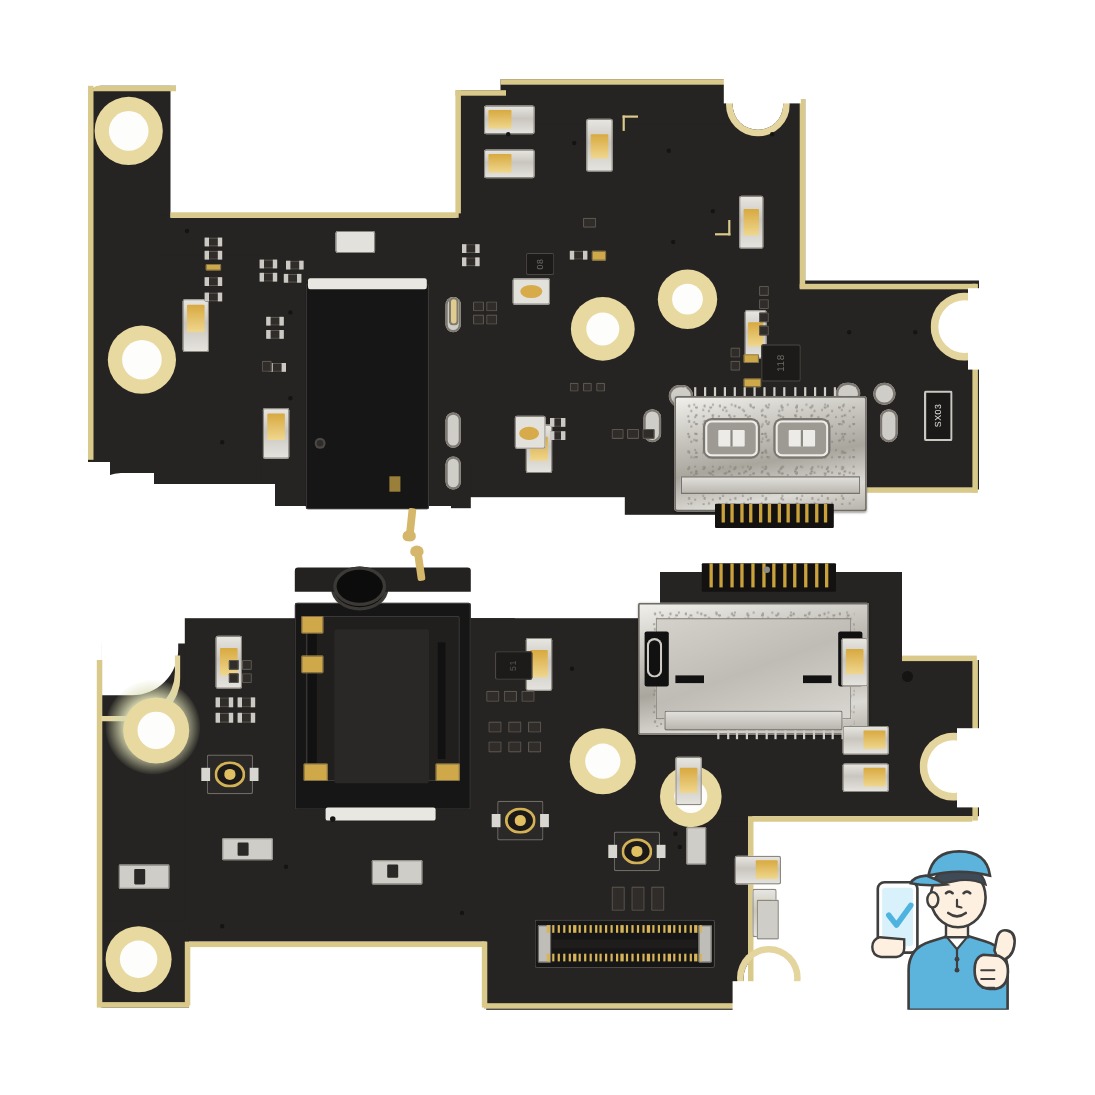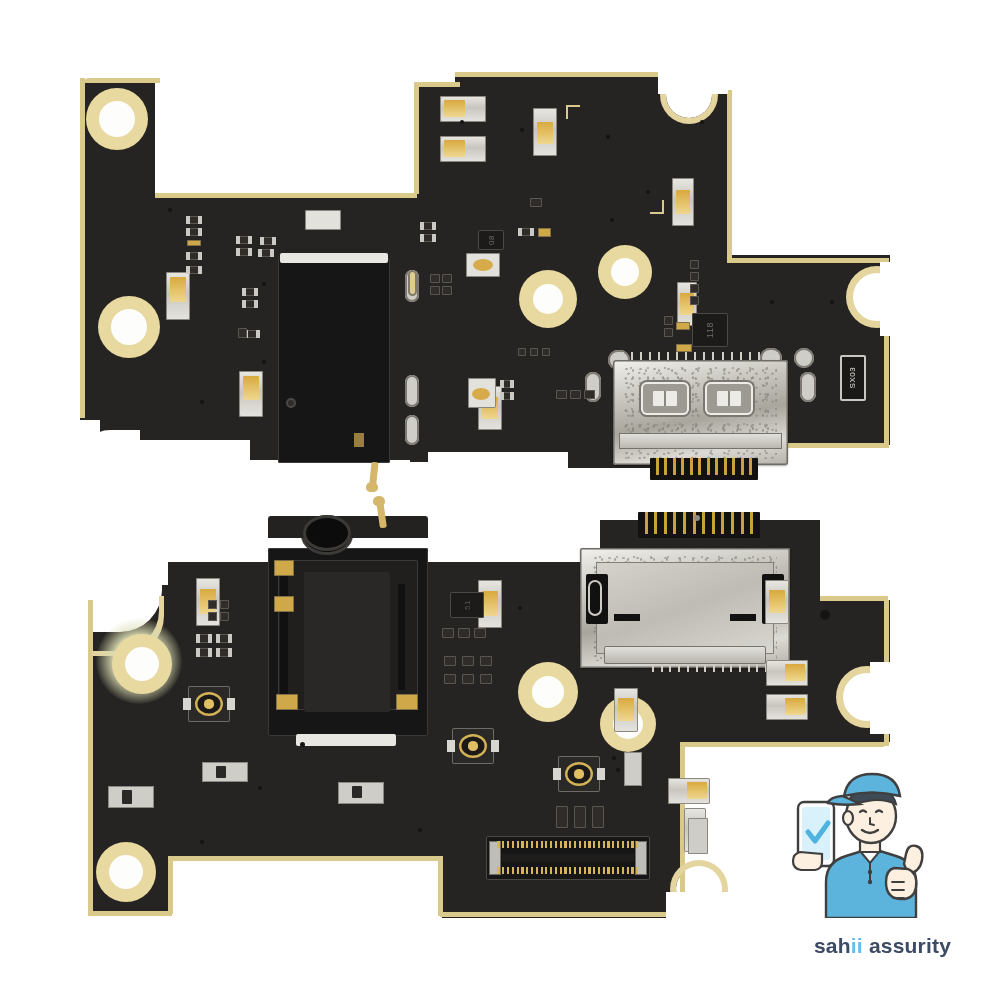--- a/index.html
+++ b/index.html
@@ -711,18 +711,15 @@
       <path d="M78 44 q3 -3 6 0" stroke="#3f3f3f" stroke-width="2.4" fill="none" stroke-linecap="round"></path>
       <path d="M94 44 q3 -3 6 0" stroke="#3f3f3f" stroke-width="2.4" fill="none" stroke-linecap="round"></path>
       <path d="M88 50 l0 6 l4 1" stroke="#3f3f3f" stroke-width="2" fill="none" stroke-linecap="round"></path>
       <path d="M80 62 q8 6 16 0" stroke="#3f3f3f" stroke-width="2.4" fill="none" stroke-linecap="round"></path>
 
       <path d="M126 106 q12 -2 14 -14 q2 -12 -6 -14 q-8 -2 -10 8 l-2 10 z" fill="#fdf0e0" stroke="#3f3f3f" stroke-width="2.4"></path>
       <path d="M112 100 q-8 2 -8 14 q0 16 14 17 q14 1 16 -12 q2 -14 -8 -18 z" fill="#fdf0e0" stroke="#3f3f3f" stroke-width="2.4"></path>
       <path d="M110 114 l12 0 M110 122 l12 0 M111 130 l11 0" stroke="#3f3f3f" stroke-width="1.8" fill="none" stroke-linecap="round"></path>
     </svg>
 
-    <div class="txt">
-      <span>sah</span><span class="hl">ii</span><span> assurity</span>
-    </div>
   </div>
 
 </div>
 
 </body></html>

